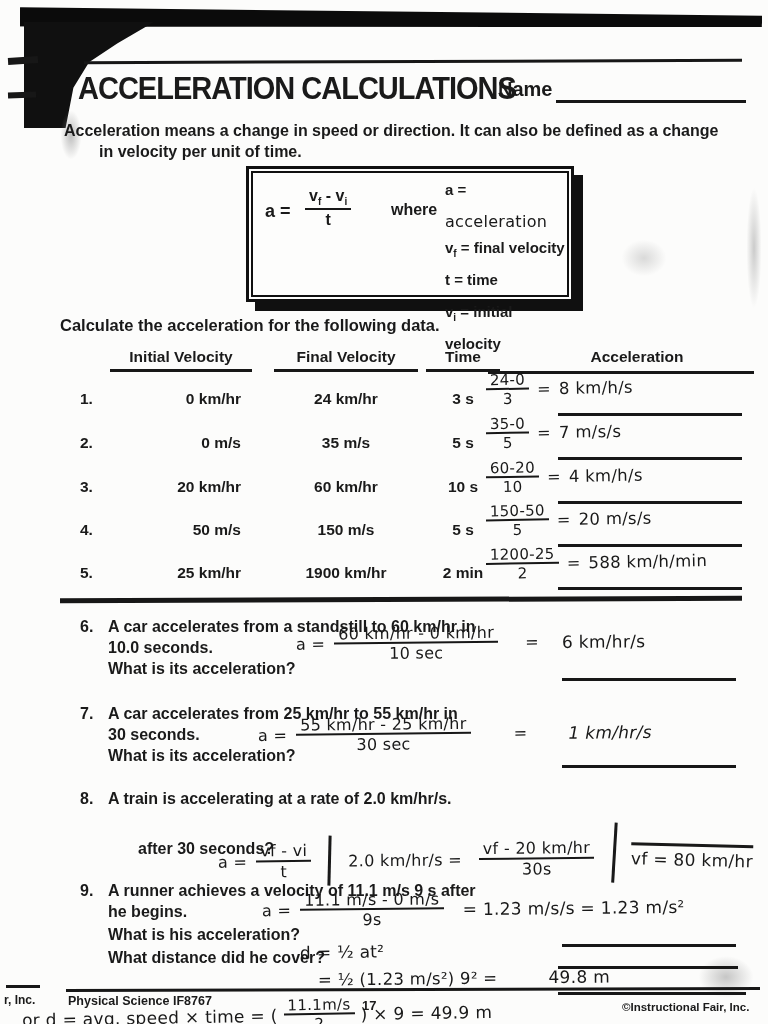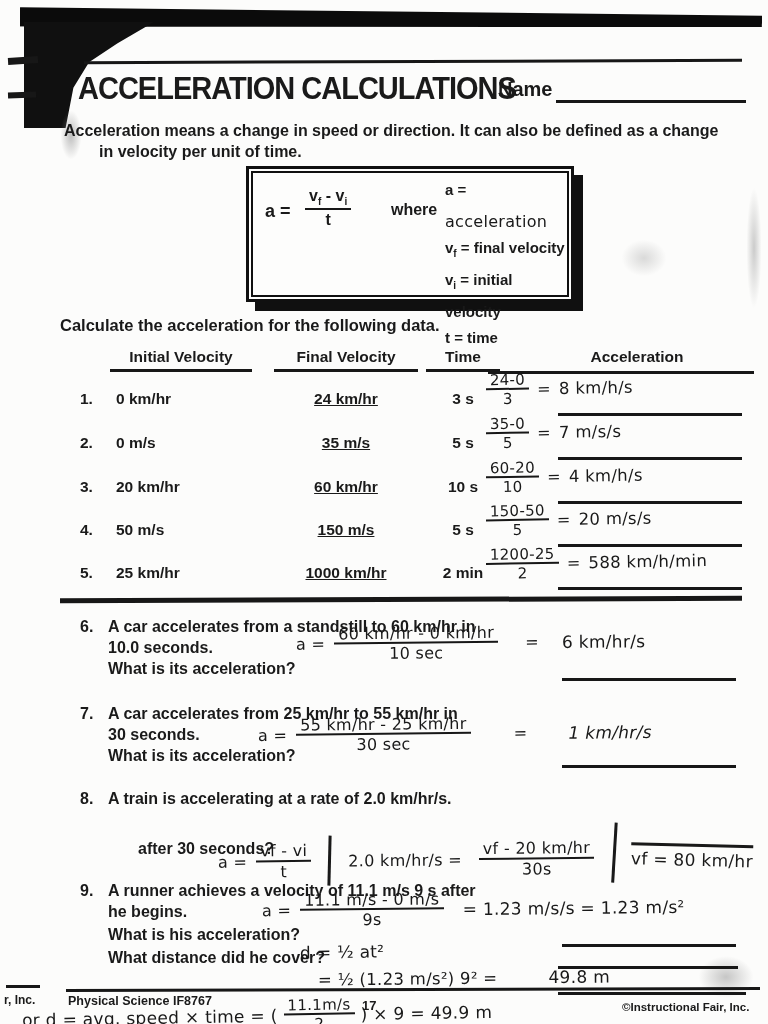--- a/index.html
+++ b/index.html
@@ -10,22 +10,22 @@
   .abs{position:absolute;}
   .line{position:absolute;background:#171717;}
   .frac{display:inline-flex;flex-direction:column;align-items:center;line-height:1.08;}
   .frac .fnum{padding:0 4px;white-space:nowrap;}
   .frac .fbar{align-self:stretch;height:2px;background:#171717;}
   .frac .fden{padding-top:1px;white-space:nowrap;}
   sub{font-size:10px;}
   
   .trow{position:absolute;left:0;width:768px;height:46px;}
   .c-num{position:absolute;left:80px;top:4px;font-size:15.5px;}
-  .c-init{position:absolute;left:116px;top:4px;width:138px;text-align:left;font-size:15.5px;}
-  .c-final{position:absolute;left:276px;top:4px;width:140px;text-align:center;font-size:15.5px;text-decoration:underline;}
+  .c-init{position:absolute;left:103px;top:4px;width:138px;text-align:right;font-size:15.5px;}
+  .c-final{position:absolute;left:276px;top:4px;width:140px;text-align:center;font-size:15.5px;}
   .c-time{position:absolute;left:430px;top:4px;width:66px;text-align:center;font-size:15.5px;}
   .c-work{position:absolute;left:486px;top:-15px;display:flex;gap:8px;align-items:center;transform:rotate(-1deg);}
   .c-work .frac{font-size:15px;}
   .c-work .ans{font-size:16.5px;white-space:nowrap;}
   .c-underline{position:absolute;left:558px;top:27px;width:184px;height:2.5px;background:#171717;}
   
   .qblock{position:absolute;left:0;width:768px;}
   .q-num{position:absolute;left:80px;top:2px;font-size:16px;}
   .q-line{position:absolute;left:108px;font-size:16px;white-space:nowrap;}
   .q-work{position:absolute;display:flex;align-items:center;gap:9px;transform:rotate(-0.6deg);}
@@ -64,22 +64,22 @@
       <span class="fnum"><span>v</span><sub>f</sub>
         <span>-</span>
         <span>v</span><sub>i</sub></span>
       <span class="fbar"></span>
       <span class="fden">t</span>
     </span>
     <div class="abs printed" style="left:142px;top:32px;font-size:16px;">where</div>
     <div class="abs" style="left:196px;top:8px;font-size:15px;line-height:26px;">
       <div><span class="printed"><span>a</span><sub></sub> <span>=</span></span> <span class="hw" style="font-size:16px;">acceleration</span></div>
       <div><span class="printed"><span>v</span><sub>f</sub> <span>=</span> <span>final velocity</span></span></div>
+      <div><span class="printed"><span>t</span><sub></sub> <span>=</span> <span>time</span></span></div>
       <div><span class="printed"><span>v</span><sub>i</sub> <span>=</span> <span>initial velocity</span></span></div>
-      <div><span class="printed"><span>t</span><sub></sub> <span>=</span> <span>time</span></span></div>
     </div>
   </div>
 
   <div class="abs printed" style="left:60px;top:316px;font-size:16.5px;">Calculate the acceleration for the following data.</div>
 
   <div class="abs printed" style="left:112px;top:348px;width:138px;text-align:center;font-size:15.5px;">Initial Velocity</div>
   <div class="abs printed" style="left:276px;top:348px;width:140px;text-align:center;font-size:15.5px;">Final Velocity</div>
   <div class="abs printed" style="left:430px;top:348px;width:66px;text-align:center;font-size:15.5px;">Time</div>
   <div class="abs printed" style="left:572px;top:348px;width:130px;text-align:center;font-size:15.5px;">Acceleration</div>
   <div class="line" style="left:110px;top:369px;width:142px;height:3px;"></div>
@@ -147,21 +147,21 @@
           <span class="fden">5</span>
         </span>
       <span>=</span>
         <span class="ans">20 m/s/s</span>
     </span>
     <span class="c-underline"></span>
   </div>
   <div class="trow" style="top:560px;">
     <span class="c-num printed">5.</span>
     <span class="c-init printed">25 km/hr</span>
-    <span class="c-final printed">1000 km/hr</span>
+    <span class="c-final printed">1900 km/hr</span>
     <span class="c-time printed">2 min</span>
     <span class="c-work hw">
       <span class="frac">
           <span class="fnum">1200-25</span>
           <span class="fbar"></span>
           <span class="fden">2</span>
         </span>
       <span>=</span>
         <span class="ans">588 km/h/min</span>
     </span>

